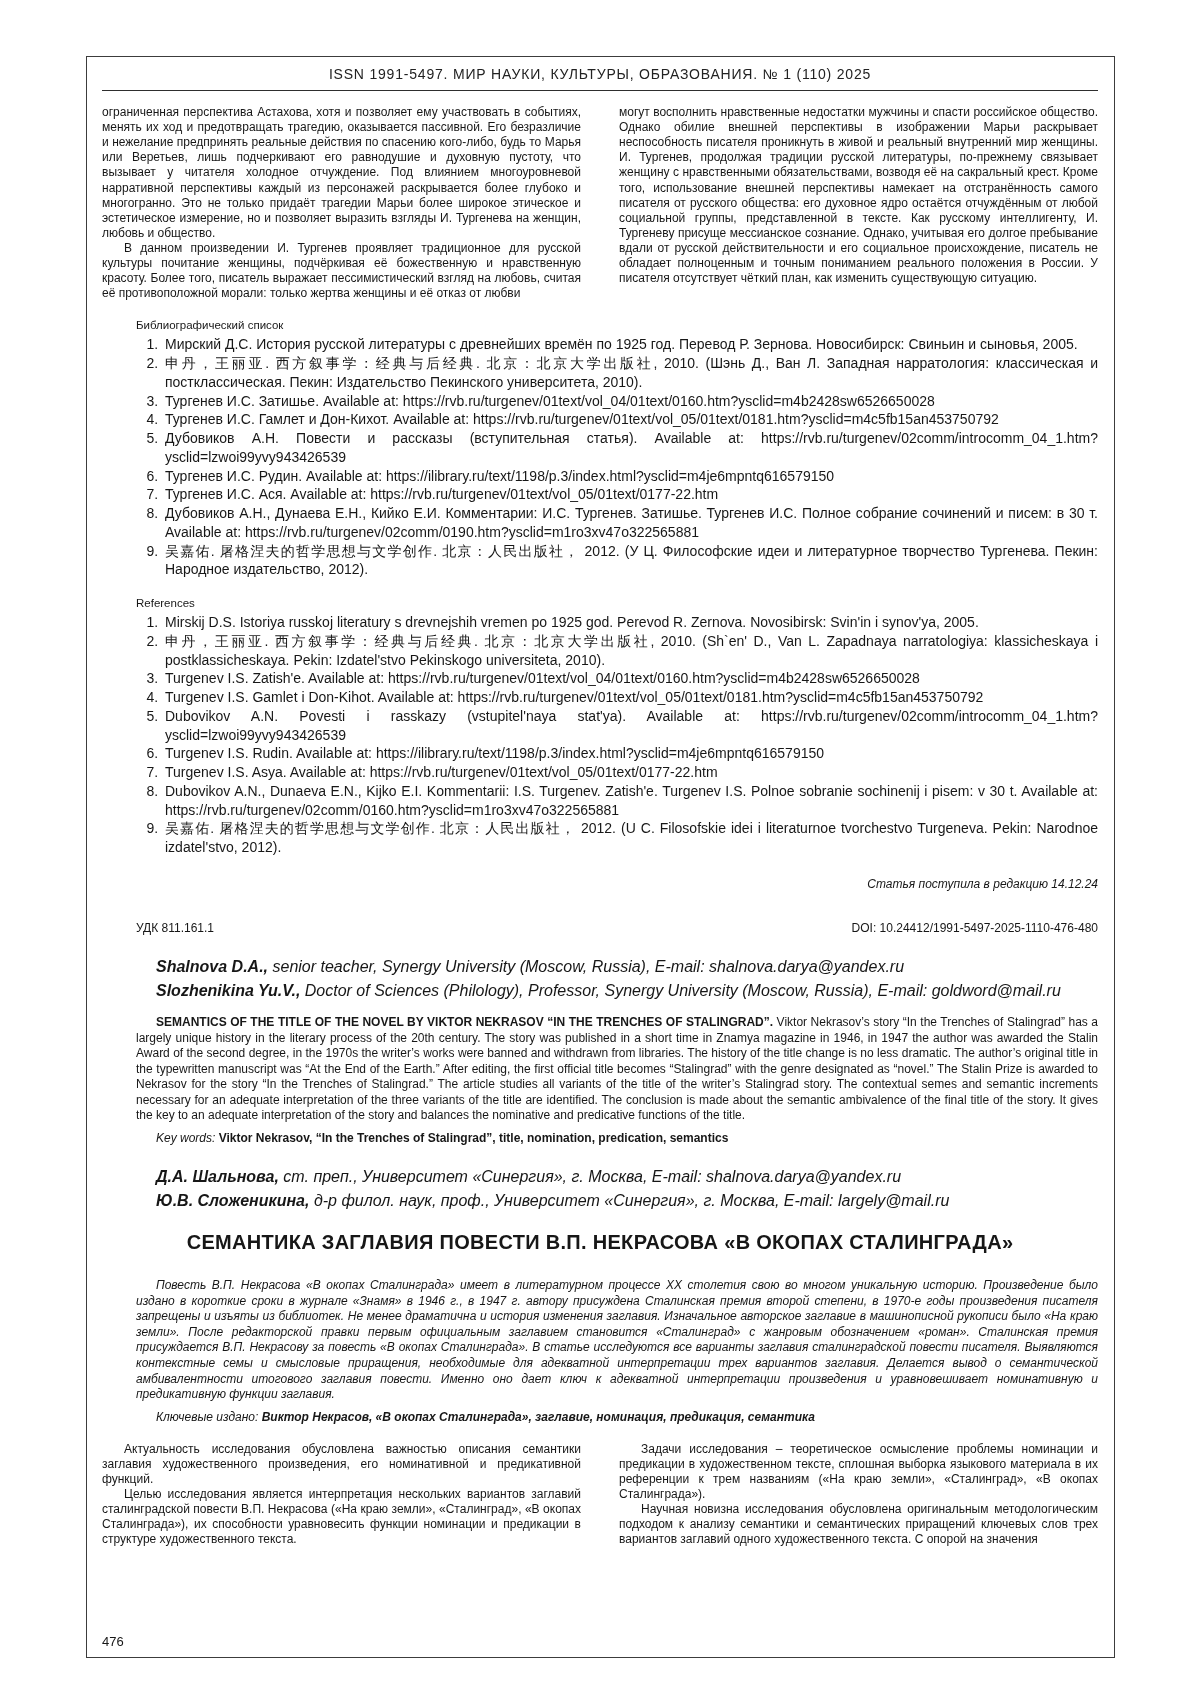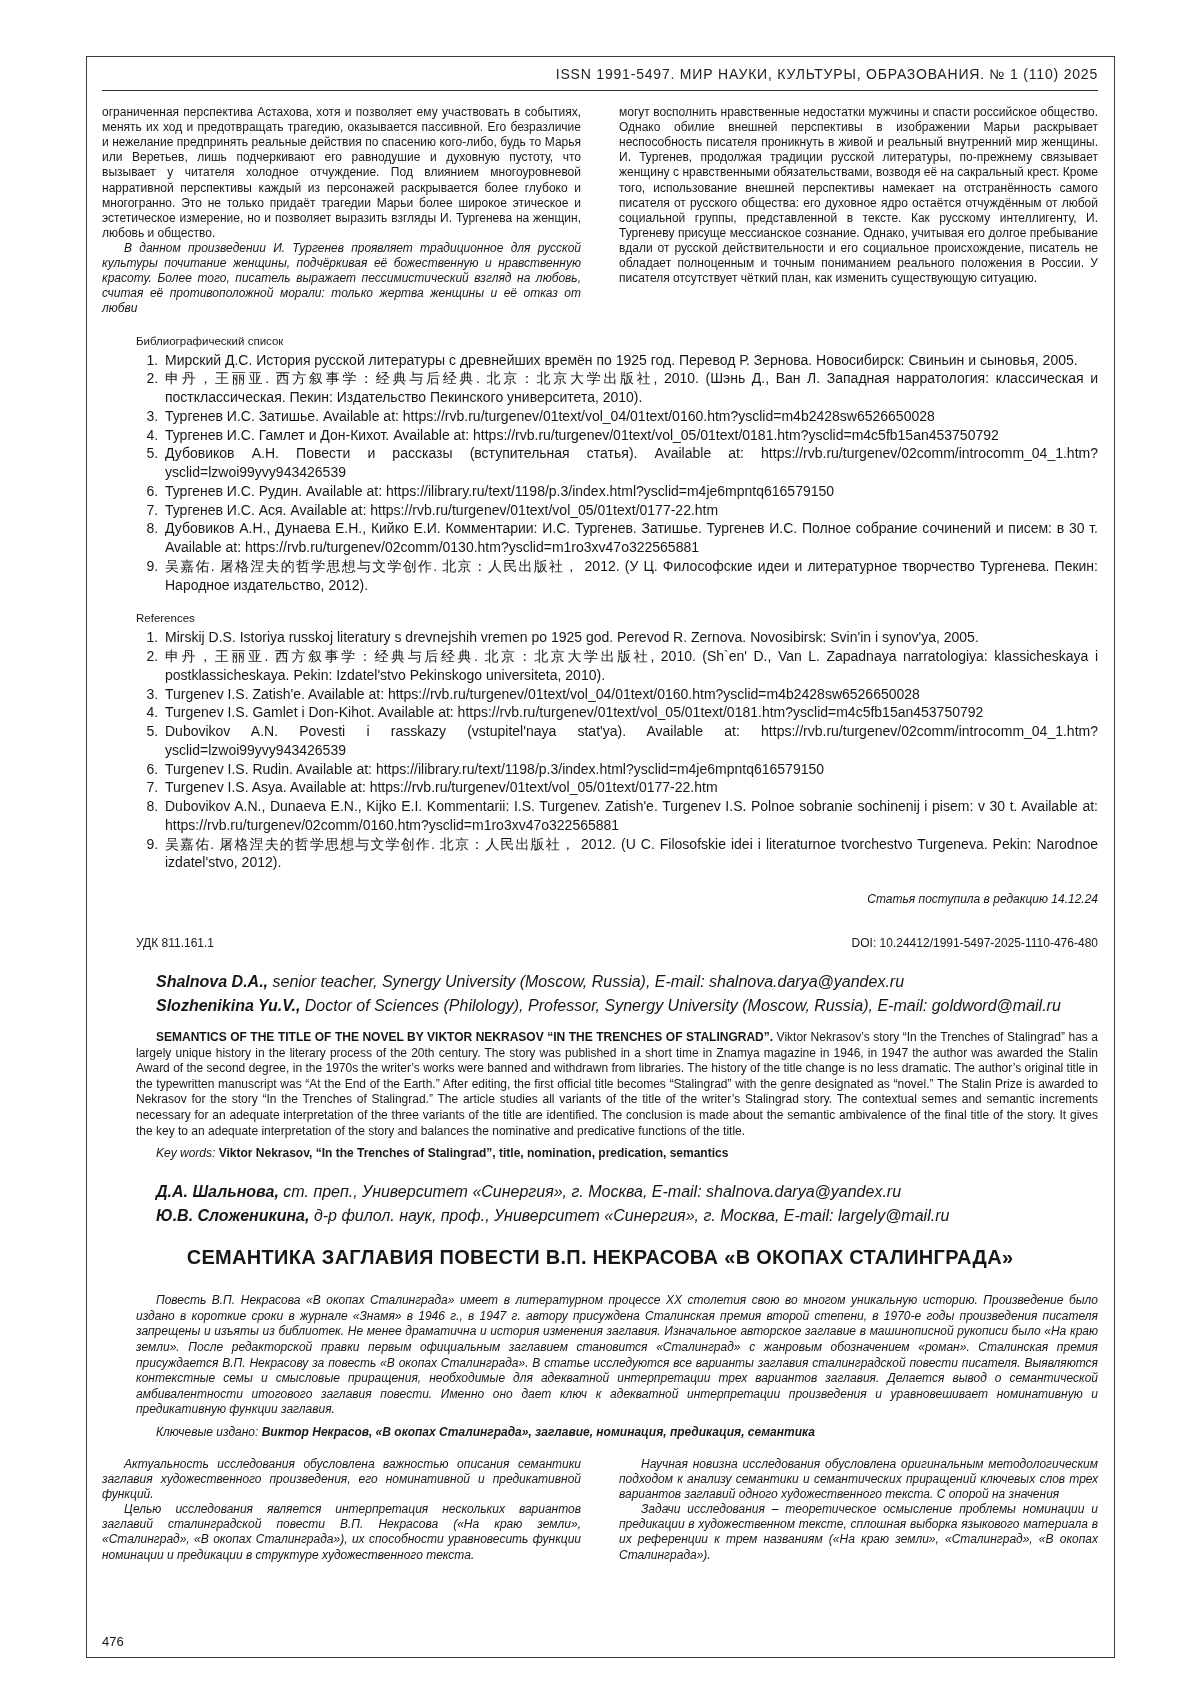--- a/index.html
+++ b/index.html
@@ -18,34 +18,34 @@
     width: 1027px; height: 1600px;
     border: 1px solid #3c3c3c;
   }
   .content {
     position: absolute;
     left: 102px; top: 66px;
     width: 996px;
   }
   p { margin: 0; }
   .jheader {
-    text-align: right;
+    text-align: center;
     font-size: 14px;
     letter-spacing: 0.8px;
     color: #222;
     white-space: nowrap;
   }
   .hrule {
     border: none;
     border-top: 1.5px solid #2e2e2e;
     margin: 8px 0 0 0;
   }
   .cols { display: flex; gap: 38px; margin-top: 14px; }
   .col { flex: 1; font-size: 12px; line-height: 1.26; text-align: justify; }
-  .ind { text-indent: 22px; font-style: italic; }
+  .ind { text-indent: 22px; }
   .sec-head { margin: 18px 0 4px 34px; font-size: 11.5px; }
   .reflist {
     margin: 2px 0 0 0;
     padding-left: 60px;
     font-size: 14px;
     line-height: 1.34;
   }
   .reflist li { text-align: justify; padding-left: 3px; overflow-wrap: break-word; }
   .received { margin-top: 20px; text-align: right; font-style: italic; font-size: 12px; }
   .metarow { display: flex; justify-content: space-between; margin-top: 30px; font-size: 12px; }
@@ -95,21 +95,21 @@
 
     <div class="sec-head">Библиографический список</div>
     <ol class="reflist">
       <li>Мирский Д.С. История русской литературы с древнейших времён по 1925 год. Перевод Р. Зернова. Новосибирск: Свиньин и сыновья, 2005.</li>
       <li>申丹，王丽亚. 西方叙事学：经典与后经典. 北京：北京大学出版社, 2010. (Шэнь Д., Ван Л. Западная нарратология: классическая и постклассическая. Пекин: Издательство Пекинского университета, 2010).</li>
       <li>Тургенев И.С. Затишье. Available at: https://rvb.ru/turgenev/01text/vol_04/01text/0160.htm?ysclid=m4b2428sw6526650028</li>
       <li>Тургенев И.С. Гамлет и Дон-Кихот. Available at: https://rvb.ru/turgenev/01text/vol_05/01text/0181.htm?ysclid=m4c5fb15an453750792</li>
       <li>Дубовиков А.Н. Повести и рассказы (вступительная статья). Available at: https://rvb.ru/turgenev/02comm/introcomm_04_1.htm?ysclid=lzwoi99yvy943426539</li>
       <li>Тургенев И.С. Рудин. Available at: https://ilibrary.ru/text/1198/p.3/index.html?ysclid=m4je6mpntq616579150</li>
       <li>Тургенев И.С. Ася. Available at: https://rvb.ru/turgenev/01text/vol_05/01text/0177-22.htm</li>
-      <li>Дубовиков А.Н., Дунаева Е.Н., Кийко Е.И. Комментарии: И.С. Тургенев. Затишье. Тургенев И.С. Полное собрание сочинений и писем: в 30 т. Available at: https://rvb.ru/turgenev/02comm/0130.htm?ysclid=m1ro3xv47o322565881</li>
+      <li>Дубовиков А.Н., Дунаева Е.Н., Кийко Е.И. Комментарии: И.С. Тургенев. Затишье. Тургенев И.С. Полное собрание сочинений и писем: в 30 т. Available at: https://rvb.ru/turgenev/02comm/0190.htm?ysclid=m1ro3xv47o322565881</li>
       <li>吴嘉佑. 屠格涅夫的哲学思想与文学创作. 北京：人民出版社， 2012. (У Ц. Философские идеи и литературное творчество Тургенева. Пекин: Народное издательство, 2012).</li>
     </ol>
 
     <div class="sec-head">References</div>
     <ol class="reflist">
       <li>Mirskij D.S. Istoriya russkoj literatury s drevnejshih vremen po 1925 god. Perevod R. Zernova. Novosibirsk: Svin'in i synov'ya, 2005.</li>
       <li>申丹，王丽亚. 西方叙事学：经典与后经典. 北京：北京大学出版社, 2010. (Sh`en' D., Van L. Zapadnaya narratologiya: klassicheskaya i postklassicheskaya. Pekin: Izdatel'stvo Pekinskogo universiteta, 2010).</li>
       <li>Turgenev I.S. Zatish'e. Available at: https://rvb.ru/turgenev/01text/vol_04/01text/0160.htm?ysclid=m4b2428sw6526650028</li>
       <li>Turgenev I.S. Gamlet i Don-Kihot. Available at: https://rvb.ru/turgenev/01text/vol_05/01text/0181.htm?ysclid=m4c5fb15an453750792</li>
       <li>Dubovikov A.N. Povesti i rasskazy (vstupitel'naya stat'ya). Available at: https://rvb.ru/turgenev/02comm/introcomm_04_1.htm?ysclid=lzwoi99yvy943426539</li>
@@ -145,21 +145,21 @@
     <p class="abstract abstract-ru">Повесть В.П. Некрасова «В окопах Сталинграда» имеет в литературном процессе XX столетия свою во многом уникальную историю. Произведение было издано в короткие сроки в журнале «Знамя» в 1946 г., в 1947 г. автору присуждена Сталинская премия второй степени, в 1970-е годы произведения писателя запрещены и изъяты из библиотек. Не менее драматична и история изменения заглавия. Изначальное авторское заглавие в машинописной рукописи было «На краю земли». После редакторской правки первым официальным заглавием становится «Сталинград» с жанровым обозначением «роман». Сталинская премия присуждается В.П. Некрасову за повесть «В окопах Сталинграда». В статье исследуются все варианты заглавия сталинградской повести писателя. Выявляются контекстные семы и смысловые приращения, необходимые для адекватной интерпретации трех вариантов заглавия. Делается вывод о семантической амбивалентности итогового заглавия повести. Именно оно дает ключ к адекватной интерпретации произведения и уравновешивает номинативную и предикативную функции заглавия.</p>
 
     <p class="kwline kw-ru"><i>Ключевые издано:</i><b> Виктор Некрасов, «В окопах Сталинграда», заглавие, номинация, предикация, семантика</b></p>
 
     <div class="cols body-cols">
       <div class="col">
         <p class="ind">Актуальность исследования обусловлена важностью описания семантики заглавия художественного произведения, его номинативной и предикативной функций.</p>
         <p class="ind">Целью исследования является интерпретация нескольких вариантов заглавий сталинградской повести В.П. Некрасова («На краю земли», «Сталинград», «В окопах Сталинграда»), их способности уравновесить функции номинации и предикации в структуре художественного текста.</p>
       </div>
       <div class="col">
+        <p class="ind">Задачи исследования – теоретическое осмысление проблемы номинации и предикации в художественном тексте, сплошная выборка языкового материала в их референции к трем названиям («На краю земли», «Сталинград», «В окопах Сталинграда»).</p>
         <p class="ind">Научная новизна исследования обусловлена оригинальным методологическим подходом к анализу семантики и семантических приращений ключевых слов трех вариантов заглавий одного художественного текста. С опорой на значения</p>
-        <p class="ind">Задачи исследования – теоретическое осмысление проблемы номинации и предикации в художественном тексте, сплошная выборка языкового материала в их референции к трем названиям («На краю земли», «Сталинград», «В окопах Сталинграда»).</p>
       </div>
     </div>
 
   </div>
 
   <div class="pagenum">476</div>
 </div>
 
 </body></html>

